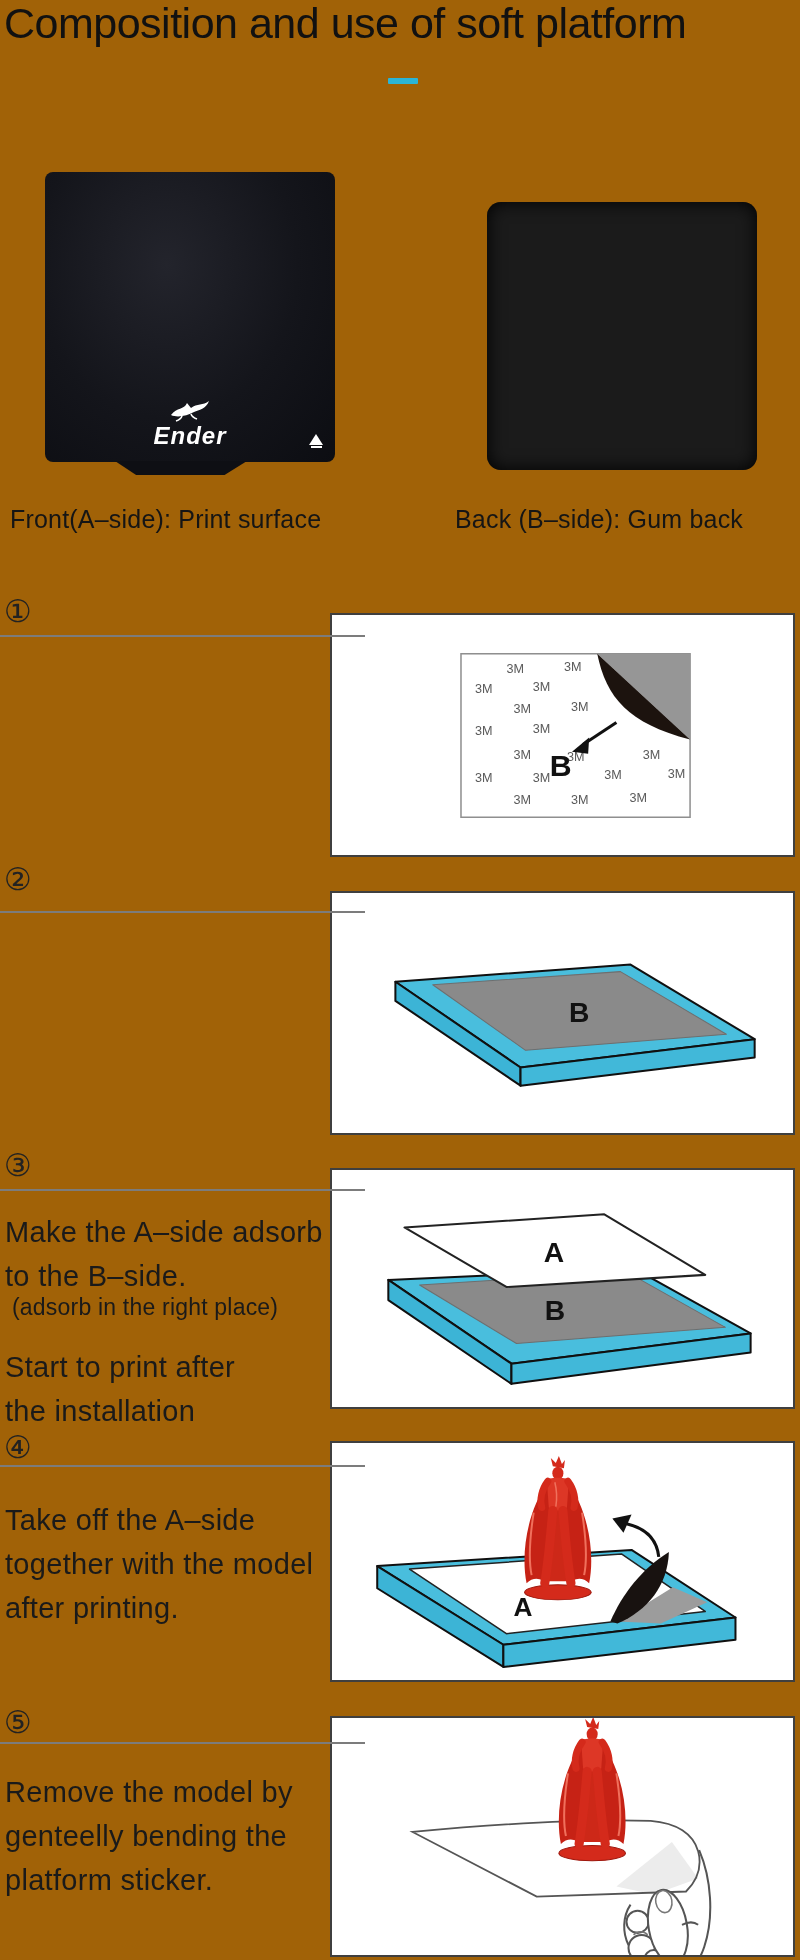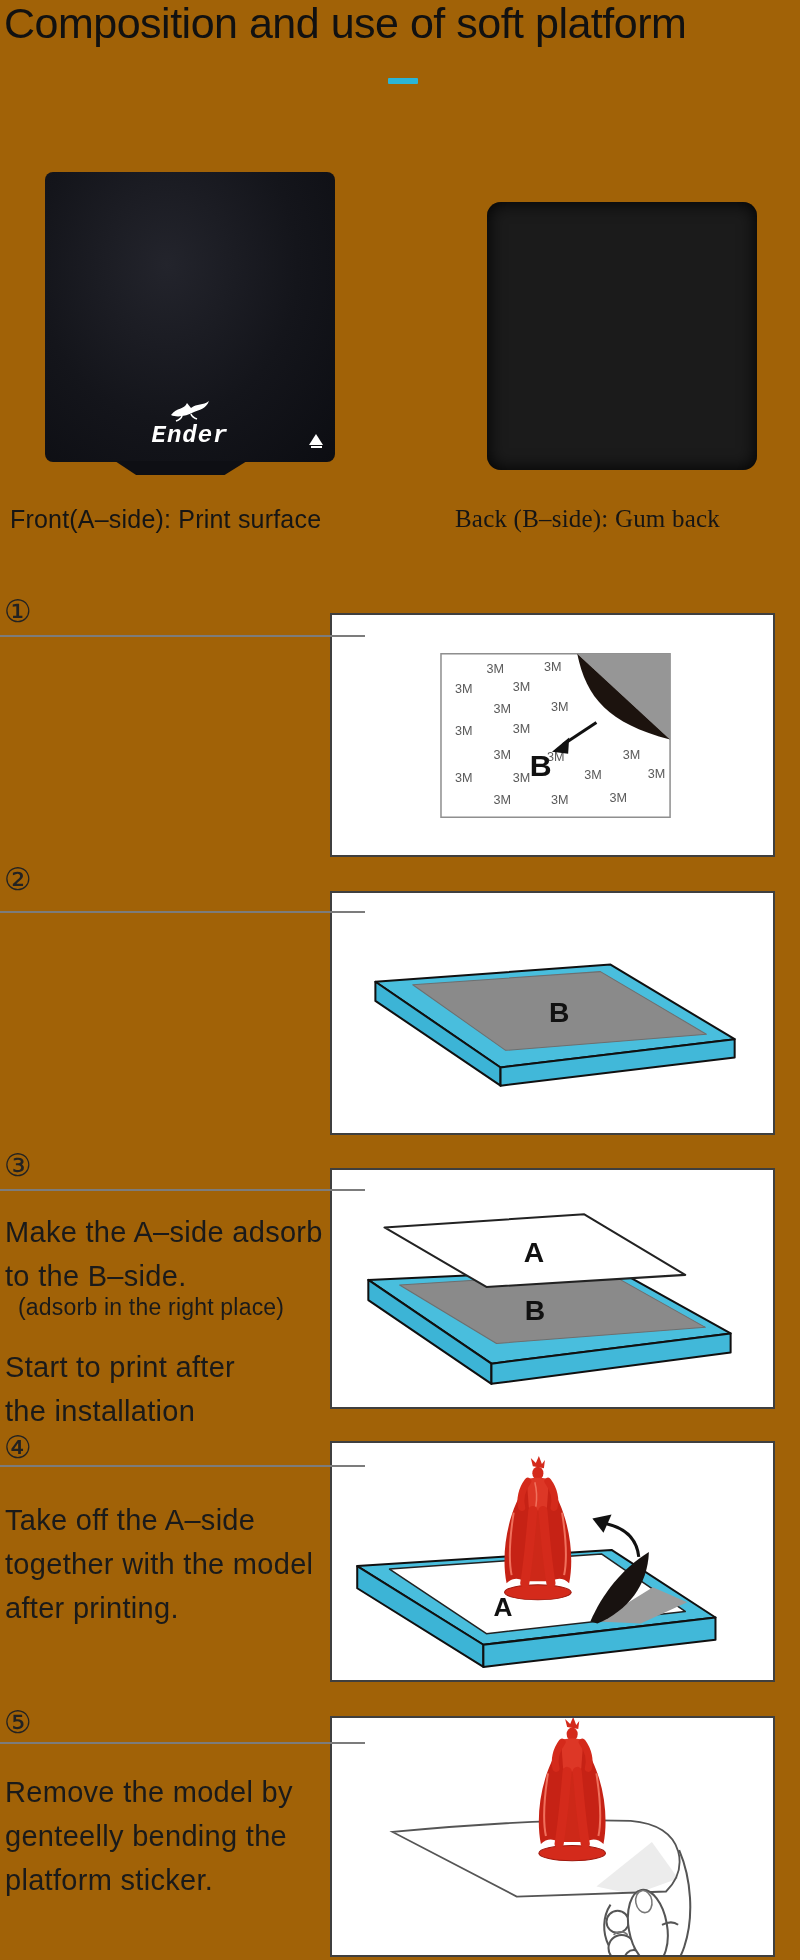--- a/index.html
+++ b/index.html
@@ -9,36 +9,36 @@
         font-size:43px;line-height:47px;font-weight:500;letter-spacing:-0.5px;color:#111;}
   .accent-dash{position:absolute;left:388px;top:78px;width:30px;height:6px;background:#2bb5d6;border-radius:1px;}
   
   .plate-front{position:absolute;left:45px;top:172px;width:290px;height:290px;border-radius:8px;
         background:radial-gradient(ellipse at 42% 32%,#23242c 0%,#14151b 55%,#0c0d12 100%);}
   .plate-front .tab{position:absolute;left:70px;top:289px;width:132px;height:14px;background:#0e0f14;
         clip-path:polygon(0 0,100% 0,83% 100%,16% 100%);}
   .plate-back{position:absolute;left:487px;top:202px;width:270px;height:268px;border-radius:14px;
         background:#1b1b1b;box-shadow:inset 0 0 18px #000;}
   .ender-logo{position:absolute;left:0;right:0;bottom:16px;text-align:center;}
-  .ender-word{font-family:Liberation Mono, monospace;font-style:italic;font-weight:bold;
+  .ender-word{font-family:Liberation Sans, sans-serif;font-style:italic;font-weight:bold;
         font-size:24px;color:#fff;letter-spacing:1px;line-height:20px;}
   .hot-icon{position:absolute;right:12px;bottom:14px;width:14px;text-align:center;}
   .hot-icon .tri{width:0;height:0;margin:0 auto;border-left:7px solid transparent;
         border-right:7px solid transparent;border-bottom:11px solid #fff;}
   .hot-icon .bar{width:11px;height:2px;background:#fff;margin:1px auto 0;}
   .caption{position:absolute;top:505px;font-size:25px;color:#151515;letter-spacing:0.2px;}
-  .cap-front{left:10px;} .cap-back{left:455px;font-family:Liberation Serif, serif;}
+  .cap-front{left:10px;} .cap-back{left:455px;}
   
   .step-num{position:absolute;left:4px;font-family:"DejaVu Sans",sans-serif;font-size:31px;
         line-height:34px;color:#222;}
   .step-line{position:absolute;left:0;width:365px;height:2px;background:#7c7c7c;z-index:3;}
   .step-text{position:absolute;left:5px;font-size:29px;line-height:44px;letter-spacing:0.3px;
         white-space:pre-line;color:#1a1a1a;}
-  .step-note{position:absolute;left:18px;font-size:23px;letter-spacing:0.2px;color:#1a1a1a;}
-  .step-box{position:absolute;left:330px;width:441px;border:2px solid #3f3f3f;background:#fff;z-index:2;}
+  .step-note{position:absolute;left:12px;font-size:23px;letter-spacing:0.2px;color:#1a1a1a;}
+  .step-box{position:absolute;left:330px;width:441px;border:2px solid #3f3f3f;background:#fff;z-index:2;padding-left:20px;}
   .step-box svg{display:block;width:100%;height:100%;}
   .m3{font-size:12.5px;fill:#5a5a5a;font-family:"Liberation Sans",sans-serif;}
   .ab{font-family:"Liberation Sans",sans-serif;font-weight:600;fill:#111;}
 </style>
 </head>
 <body>
 
 <div class="page">
 
   <h1 class="title">Composition and use of soft platform</h1>

